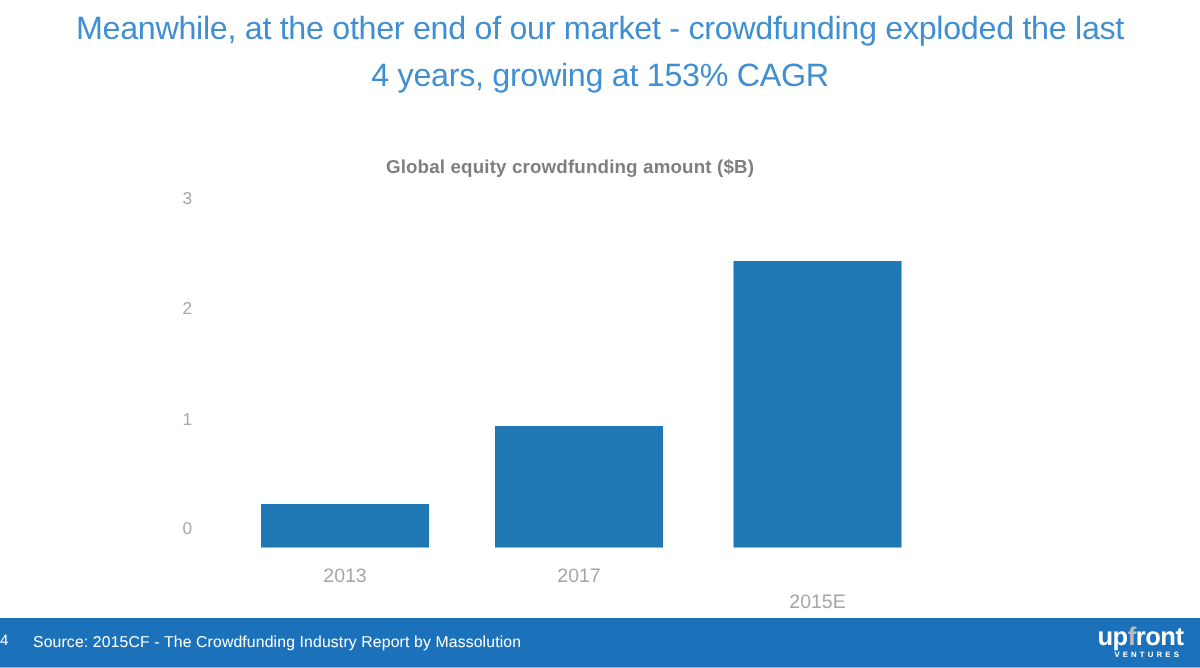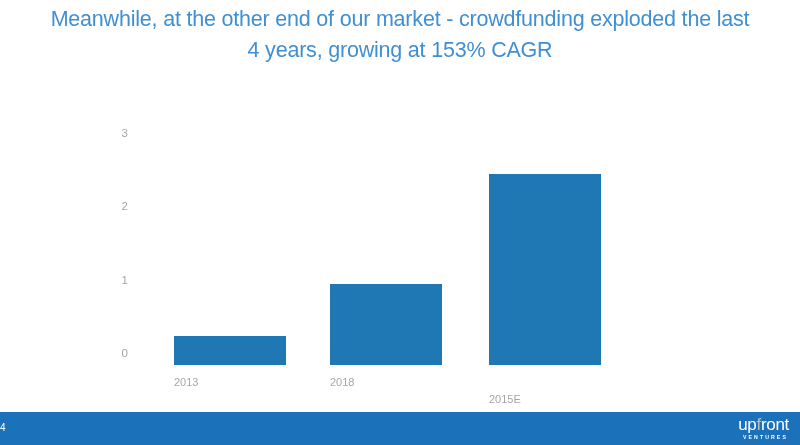--- a/index.html
+++ b/index.html
@@ -92,23 +92,24 @@
     font-size: 11.5px;
     color: #a6a6a6;
     bottom: 100%;
     margin-bottom: 5px;
   }
 
   .cat-label {
     position: absolute;
     left: 0;
     width: 112px;
+    text-align: center;
     top: 100%;
     margin-top: 11px;
-    font-size: 11px;
+    font-size: 13px;
     color: #a6a6a6;
   }
 
   
   #footer {
     position: absolute;
     left: 0;
     top: 412px;
     width: 800px;
     height: 33px;
@@ -131,21 +132,21 @@
   }
   #logo {
     position: absolute;
     right: 11px;
     top: 4px;
     text-align: right;
     line-height: 1;
   }
   #logo-word {
     font-size: 17px;
-    font-weight: normal;
+    font-weight: bold;
     color: #ffffff;
     letter-spacing: -0.3px;
   }
   #logo-word .gray-f { color: #b9bcc0; }
   #logo-sub {
     font-size: 5.2px;
     font-weight: bold;
     color: #ffffff;
     letter-spacing: 2.1px;
     margin-top: 2px;
@@ -153,47 +154,49 @@
   }
 </style>
 </head>
 <body>
 
 <div id="slide-title" style="color: rgb(63, 143, 210);">Meanwhile, at the other end of our market - crowdfunding exploded the last
 4 years, growing at 153% CAGR</div>
 
 <div id="chart-area">
 
+  <div id="chart-title" style="color: rgb(127, 127, 127);">Global equity crowdfunding amount ($B)</div>
 
   <div id="plot">
 
     <div class="y-tick" id="ytick-3" style="bottom: 270px; color: rgb(166, 166, 166);">3</div>
     <div class="y-tick" id="ytick-2" style="bottom: 196.667px; color: rgb(166, 166, 166);">2</div>
     <div class="y-tick" id="ytick-1" style="bottom: 123.333px; color: rgb(166, 166, 166);">1</div>
     <div class="y-tick" id="ytick-0" style="bottom: 50px; color: rgb(166, 166, 166);">0</div>
 
     <div class="bar-group" id="group-0" style="left: 34px;">
       <div class="bar-value" style="color: rgb(166, 166, 166);">0.4</div>
       <div class="bar" id="bar-0" style="height: 29.3333px; background: rgb(31, 119, 180);"></div>
       <div class="cat-label" style="color: rgb(166, 166, 166);">2013</div>
     </div>
 
     <div class="bar-group" id="group-1" style="left: 190px;">
       <div class="bar-value" style="color: rgb(166, 166, 166);">1.1</div>
       <div class="bar" id="bar-1" style="height: 80.6667px; background: rgb(31, 119, 180);"></div>
-      <div class="cat-label" style="color: rgb(166, 166, 166);">2018</div>
+      <div class="cat-label" style="color: rgb(166, 166, 166);">2017</div>
     </div>
 
     <div class="bar-group" id="group-2" style="left: 349px;">
       <div class="bar-value" style="color: rgb(166, 166, 166);">2.6</div>
       <div class="bar" id="bar-2" style="height: 190.667px; background: rgb(31, 119, 180);"></div>
       <div class="cat-label" style="color: rgb(166, 166, 166); margin-top: 28px;">2015E</div>
     </div>
   </div>
 </div>
 
 <div id="footer" style="background: rgb(27, 114, 186);">
   <div id="footer-page">4</div>
+  <div id="footer-source">Source: 2015CF - The Crowdfunding Industry Report by Massolution</div>
   <div id="logo">
     <div id="logo-word"><span>up</span><span class="gray-f">f</span><span>ront</span></div>
     <div id="logo-sub">VENTURES</div>
   </div>
 </div>
 
 </body></html>

